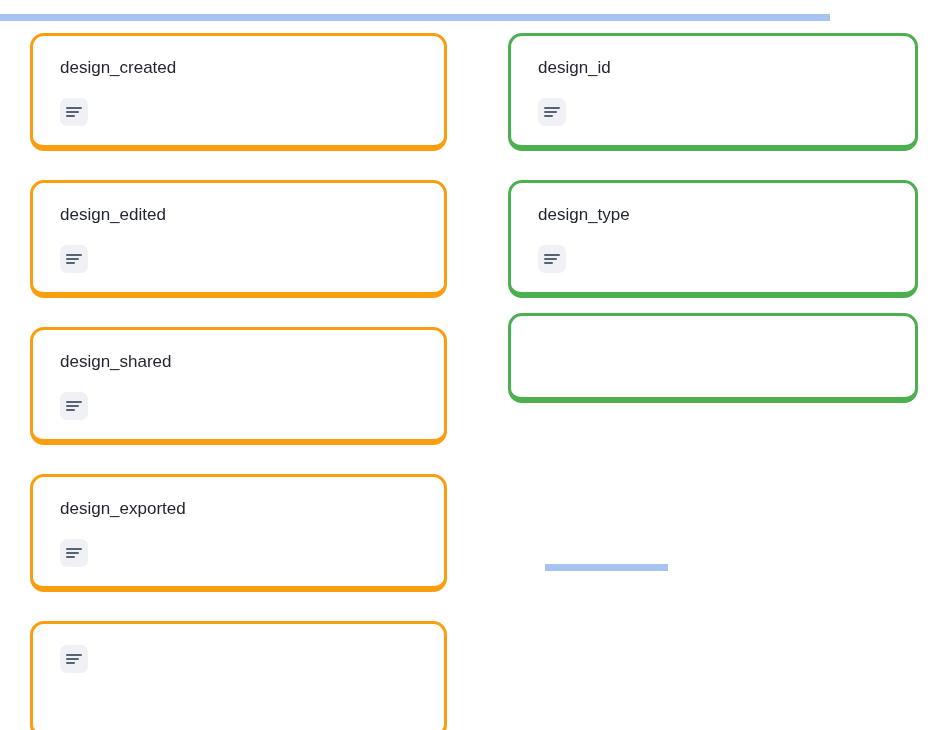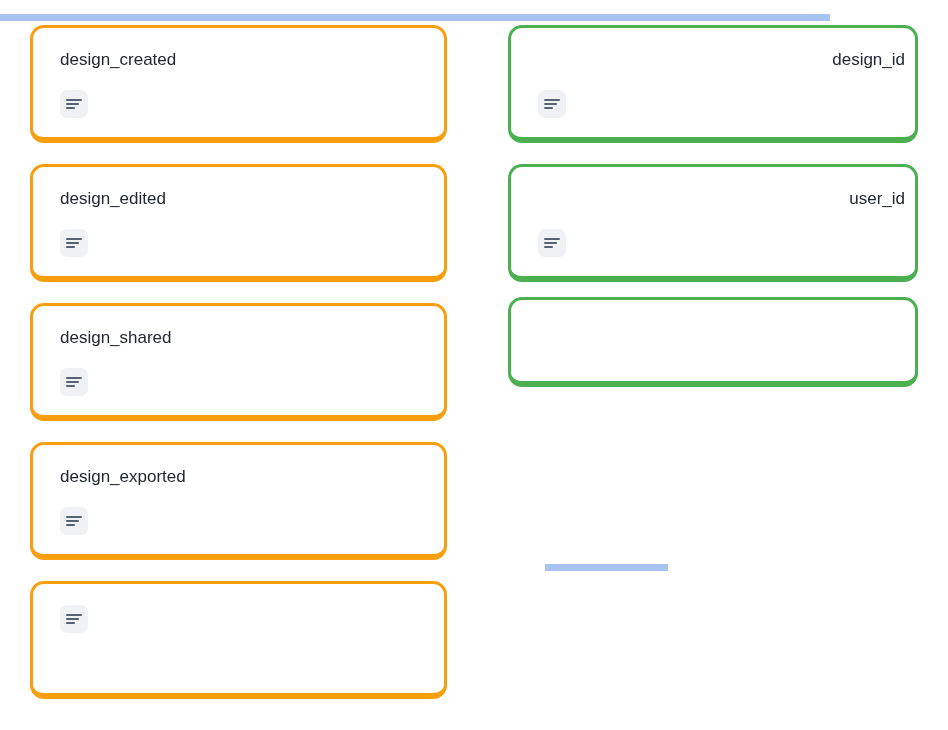--- a/index.html
+++ b/index.html
@@ -40,23 +40,24 @@
   .col-left  { left: 30px;  width: 417px; }
   .col-right { left: 508px; width: 410px; }
   .card {
     height: 118px;
     background: #ffffff;
     border-style: solid;
     border-width: 3px 3px 6px 3px;
     border-radius: 14px;
     padding: 21px 10px 0 27px;
     flex: 0 0 auto;
+    margin-top: 8px;
   }
   .card.orange { border-color: var(--orange); }
-  .card.green  { border-color: var(--green); text-align: right; }
+  .card.green  { border-color: var(--green); }
   .card.partial {
     margin-top: -6px;
     height: 90px;
   }
   .card-title {
     display: block;
     font-size: 17px;
     line-height: 21px;
     color: var(--title);
     margin-bottom: 20px;
@@ -138,29 +139,29 @@
 
   <div class="card green">
     <span class="card-title">design_id</span>
     <div class="icon-box">
       <div class="icon-line l1"></div>
         <div class="icon-line l2"></div>
         <div class="icon-line l3"></div>
     </div>
   </div>
 
-
-
   <div class="card green">
-    <span class="card-title">user_id</span>
+    <span class="card-title">design_type</span>
     <div class="icon-box">
       <div class="icon-line l1"></div>
         <div class="icon-line l2"></div>
         <div class="icon-line l3"></div>
     </div>
   </div>
+
+
 
 
   <div class="card green partial"></div>
 
 </div>
 
 <div class="drop-indicator"></div>
 
 </body></html>

